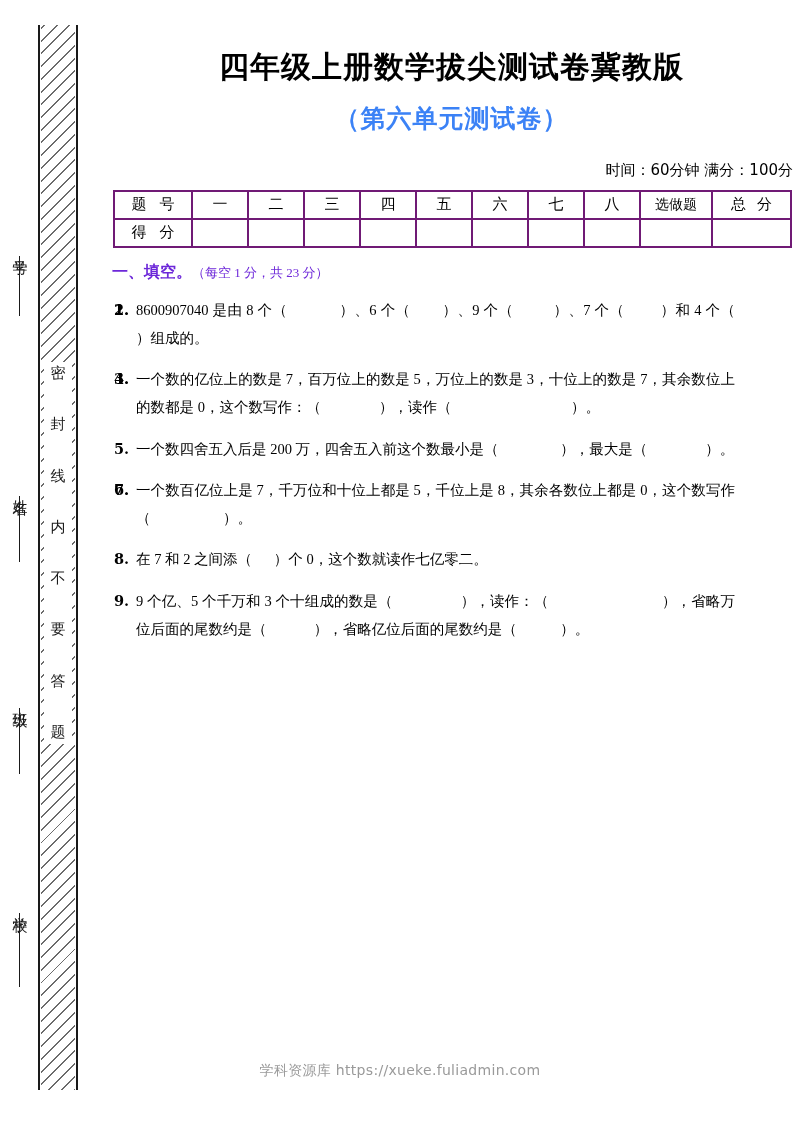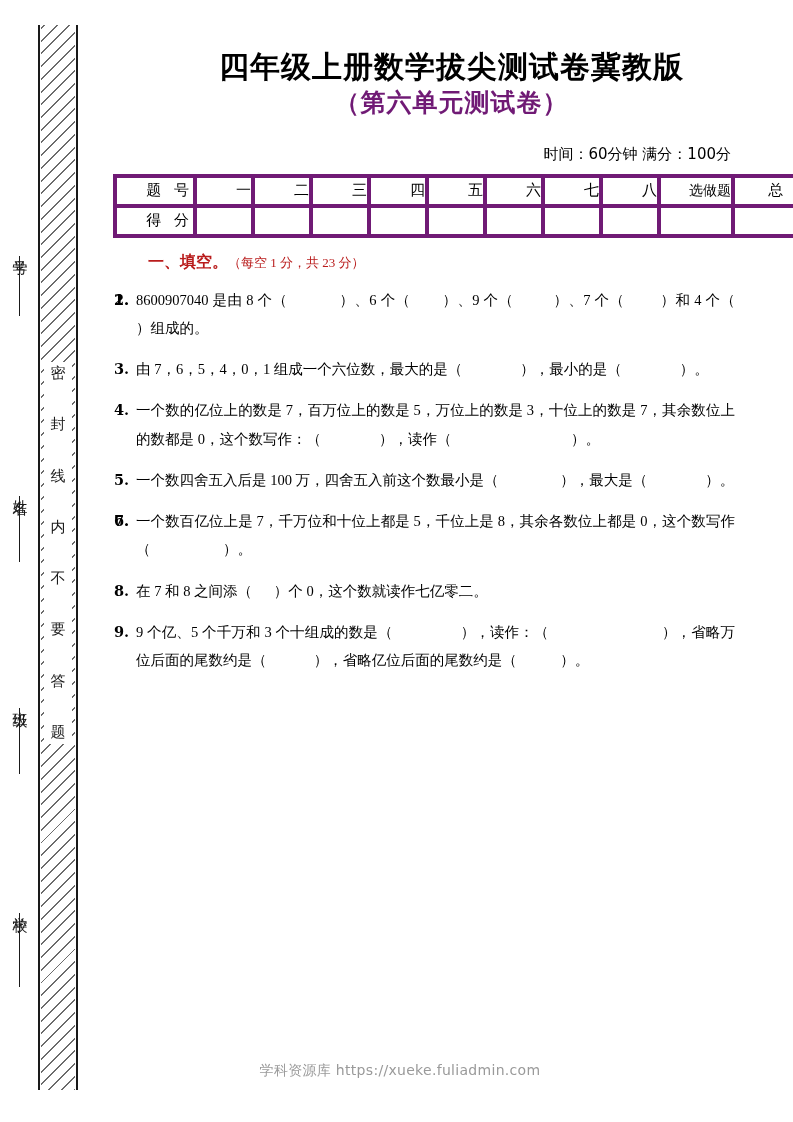--- a/index.html
+++ b/index.html
@@ -112,65 +112,64 @@
     font-size: 30px;
     letter-spacing: 1px;
     color: #000;
     line-height: 1.25;
   }
   #paper-subtitle {
     font-family: "DejaVu Sans", sans-serif;
     font-weight: bold;
     font-size: 25px;
     letter-spacing: 1px;
-    color: #701a75;
+    color: #3b82f6;
+    margin-top: 16px;
   }
 
   #exam-meta {
     margin-top: 26px;
-    padding-right: 62px;
     text-align: right;
     font-family: "DejaVu Sans", sans-serif;
     font-size: 15px;
     color: #000;
   }
 
   
   #score-table-wrap { margin-top: 10px; padding: 0 62px 0 3px; }
   table#score-table {
     border-collapse: collapse;
     width: 618px;
     table-layout: fixed;
   }
   table#score-table td {
-    border: 4px solid #701a75;
+    border: 2px solid #701a75;
     height: 26px;
-    text-align: right;
+    text-align: center;
     vertical-align: middle;
     font-family: "DejaVu Sans", serif;
     font-size: 15px;
     color: #000;
     padding: 0;
   }
   table#score-table td.head-cell { letter-spacing: 4px; padding-left: 4px; }
   table#score-table td.wide      { letter-spacing: 0px; font-size: 14px; }
   table#score-table td.total     { letter-spacing: 3px; padding-left: 3px; }
   .col-rowhead { width: 72px; }
   .col-num     { width: 54px; }
   .col-opt     { width: 70px; }
   .col-total   { width: 74px; }
 
   
   #section-block { margin-top: 14px; padding: 0 58px 0 2px; }
   #section-heading {
     font-family: "DejaVu Sans", sans-serif;
     font-size: 16px;
     font-weight: bold;
-    color: #b91c1c;
-    margin-left: 36px;
+    color: #6d28d9;
   }
   #section-heading .pts {
     font-weight: normal;
     font-size: 13px;
     font-family: "Liberation Serif", serif;
   }
 
   ol#question-list {
     list-style: none;
     margin: 0;
@@ -285,24 +284,24 @@
     </tbody>
       </table>
   </div>
 
   <div id="section-block">
     <div id="section-heading"><span>一、填空。</span><span class="pts">（每空 1 分，共 23 分）</span></div>
 
     <ol id="question-list">
       <li class="question"><span class="qnum">1.</span></li>
       <li class="question"><span class="qnum">2.</span><span>8600907040 是由 8 个（             ）、6 个（        ）、9 个（          ）、7 个（         ）和 4 个（       ）组成的。</span></li>
-      <li class="question"><span class="qnum">3.</span><span>由 7，6，5，4，0，1 组成一个六位数，最大的是（                ），最小的是（                ）。</span></li>
+      <li class="question"><span class="qnum">3.</span></li>
       <li class="question"><span class="qnum">4.</span><span>一个数的亿位上的数是 7，百万位上的数是 5，万位上的数是 3，十位上的数是 7，其余数位上的数都是 0，这个数写作：（                ），读作（                                 ）。</span></li>
-      <li class="question"><span class="qnum">5.</span><span>一个数四舍五入后是 100 万，四舍五入前这个数最小是（                 ），最大是（                ）。</span></li>
+      <li class="question"><span class="qnum">5.</span><span>一个数四舍五入后是 200 万，四舍五入前这个数最小是（                 ），最大是（                ）。</span></li>
       <li class="question"><span class="qnum">6.</span></li>
       <li class="question"><span class="qnum">7.</span><span>一个数百亿位上是 7，千万位和十位上都是 5，千位上是 8，其余各数位上都是 0，这个数写作（                    ）。</span></li>
-      <li class="question"><span class="qnum">8.</span><span>在 7 和 8 之间添（      ）个 0，这个数就读作七亿零二。</span></li>
+      <li class="question"><span class="qnum">8.</span><span>在 7 和 2 之间添（      ）个 0，这个数就读作七亿零二。</span></li>
       <li class="question"><span class="qnum">9.</span><span>9 个亿、5 个千万和 3 个十组成的数是（                  ），读作：（                              ），省略万位后面的尾数约是（             ），省略亿位后面的尾数约是（            ）。</span></li>
     </ol>
   </div>
 </div>
 
 <div id="footer-watermark">学科资源库 https://xueke.fuliadmin.com</div>
 
 </body></html>

